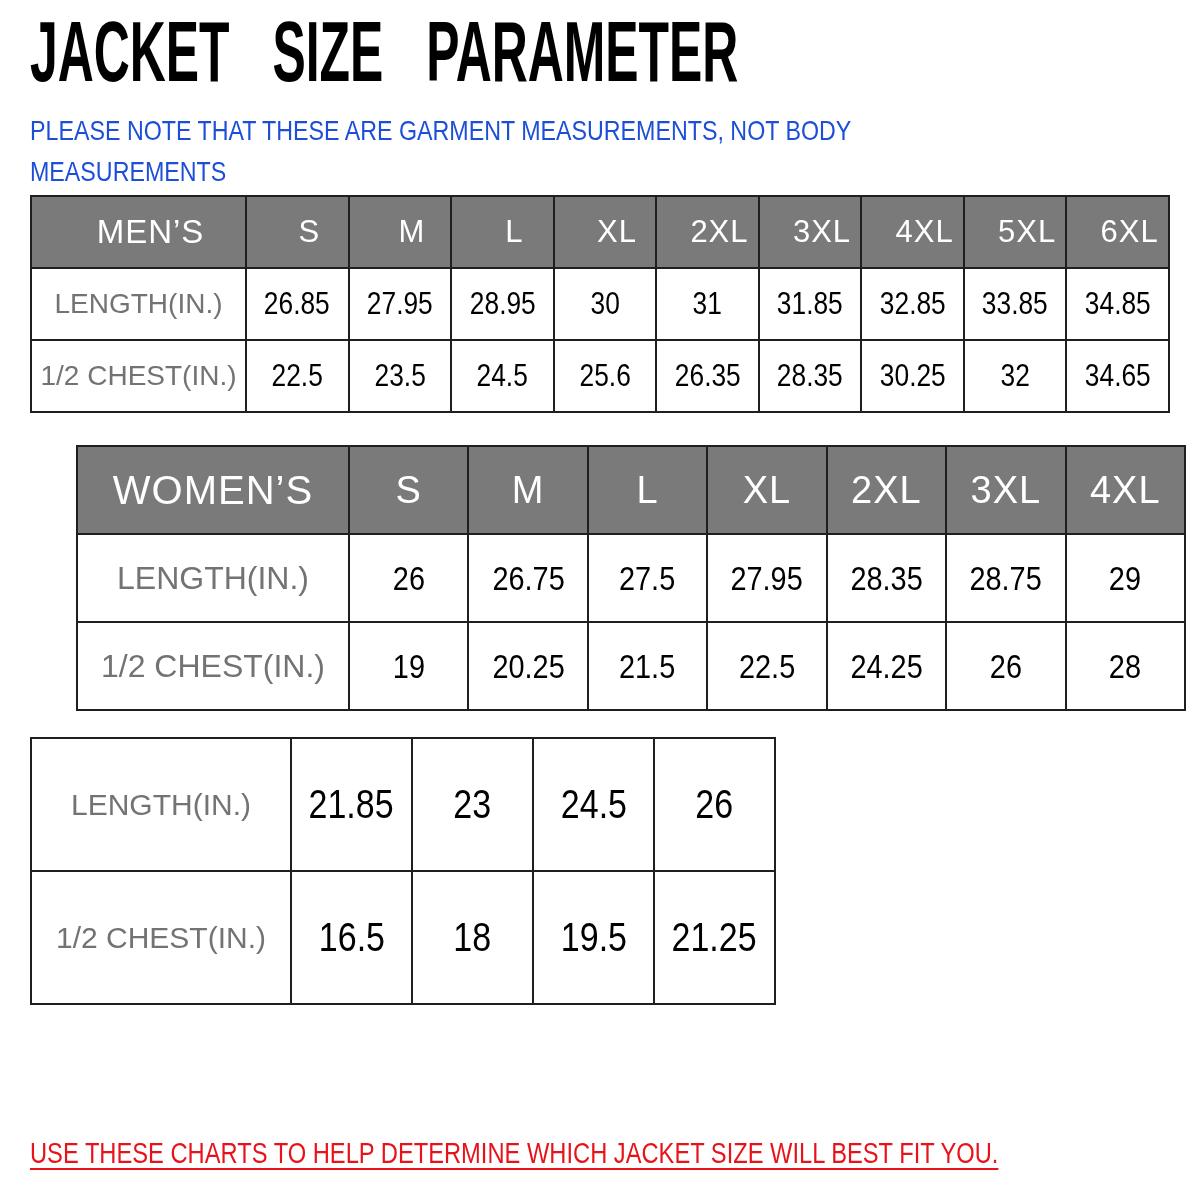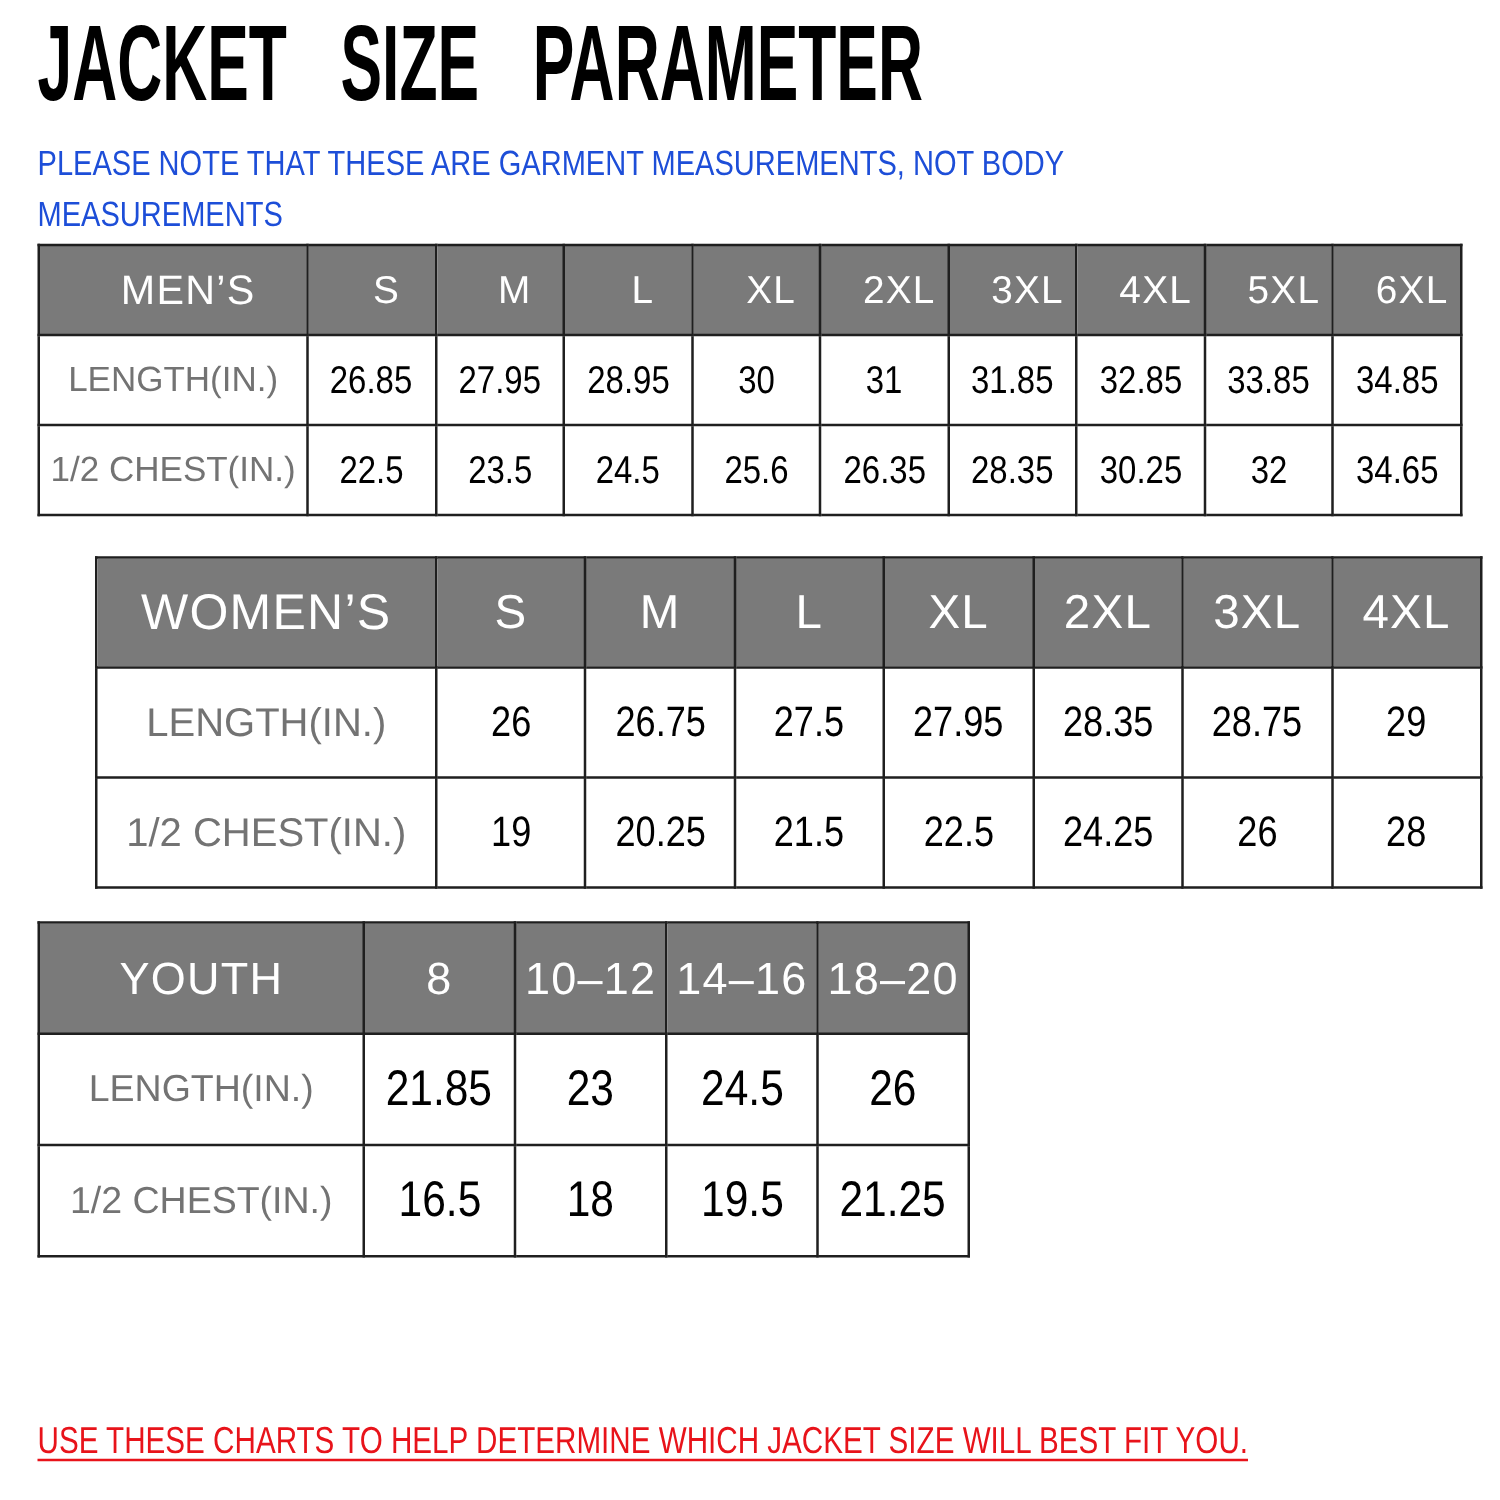--- a/index.html
+++ b/index.html
@@ -180,27 +180,20 @@
 
 <table class="size-table" id="youth-table">
   <colgroup>
       <col class="label">
       <col>
       <col>
       <col>
       <col>
     </colgroup>
   <tbody>
-      <tr>
-    <td class="hd gname">YOUTH</td>
-    <td class="hd">8</td>
-    <td class="hd">10–12</td>
-    <td class="hd">14–16</td>
-    <td class="hd">18–20</td>
-  </tr>
   <tr>
     <td class="lbl">LENGTH(IN.)</td>
     <td class="val"><span class="num">21.85</span></td>
     <td class="val"><span class="num">23</span></td>
     <td class="val"><span class="num">24.5</span></td>
     <td class="val"><span class="num">26</span></td>
   </tr>
   <tr>
     <td class="lbl">1/2 CHEST(IN.)</td>
     <td class="val"><span class="num">16.5</span></td>

